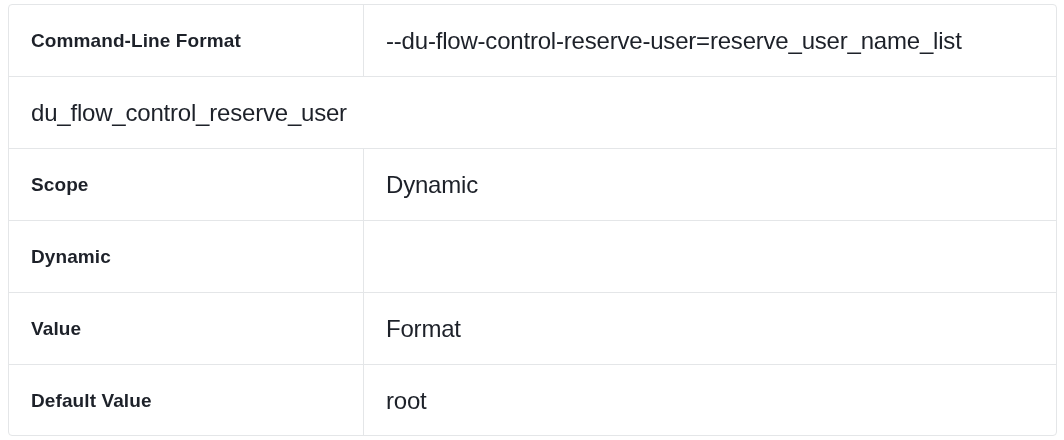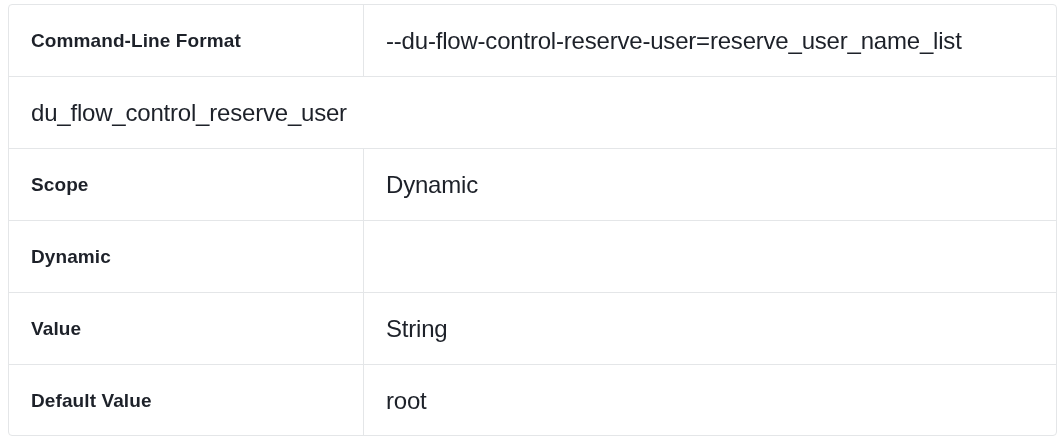--- a/index.html
+++ b/index.html
@@ -77,21 +77,21 @@
     <div class="prop-cell label">Scope</div>
     <div class="prop-cell value">Dynamic</div>
   </div>
 
   <div class="prop-row">
     <div class="prop-cell label">Dynamic</div>
   </div>
 
   <div class="prop-row">
     <div class="prop-cell label">Value</div>
-    <div class="prop-cell value">String</div>
+    <div class="prop-cell value">Format</div>
   </div>
 
   <div class="prop-row">
     <div class="prop-cell label">Default Value</div>
     <div class="prop-cell value">root</div>
   </div>
 
 </div>
 
 </body></html>

